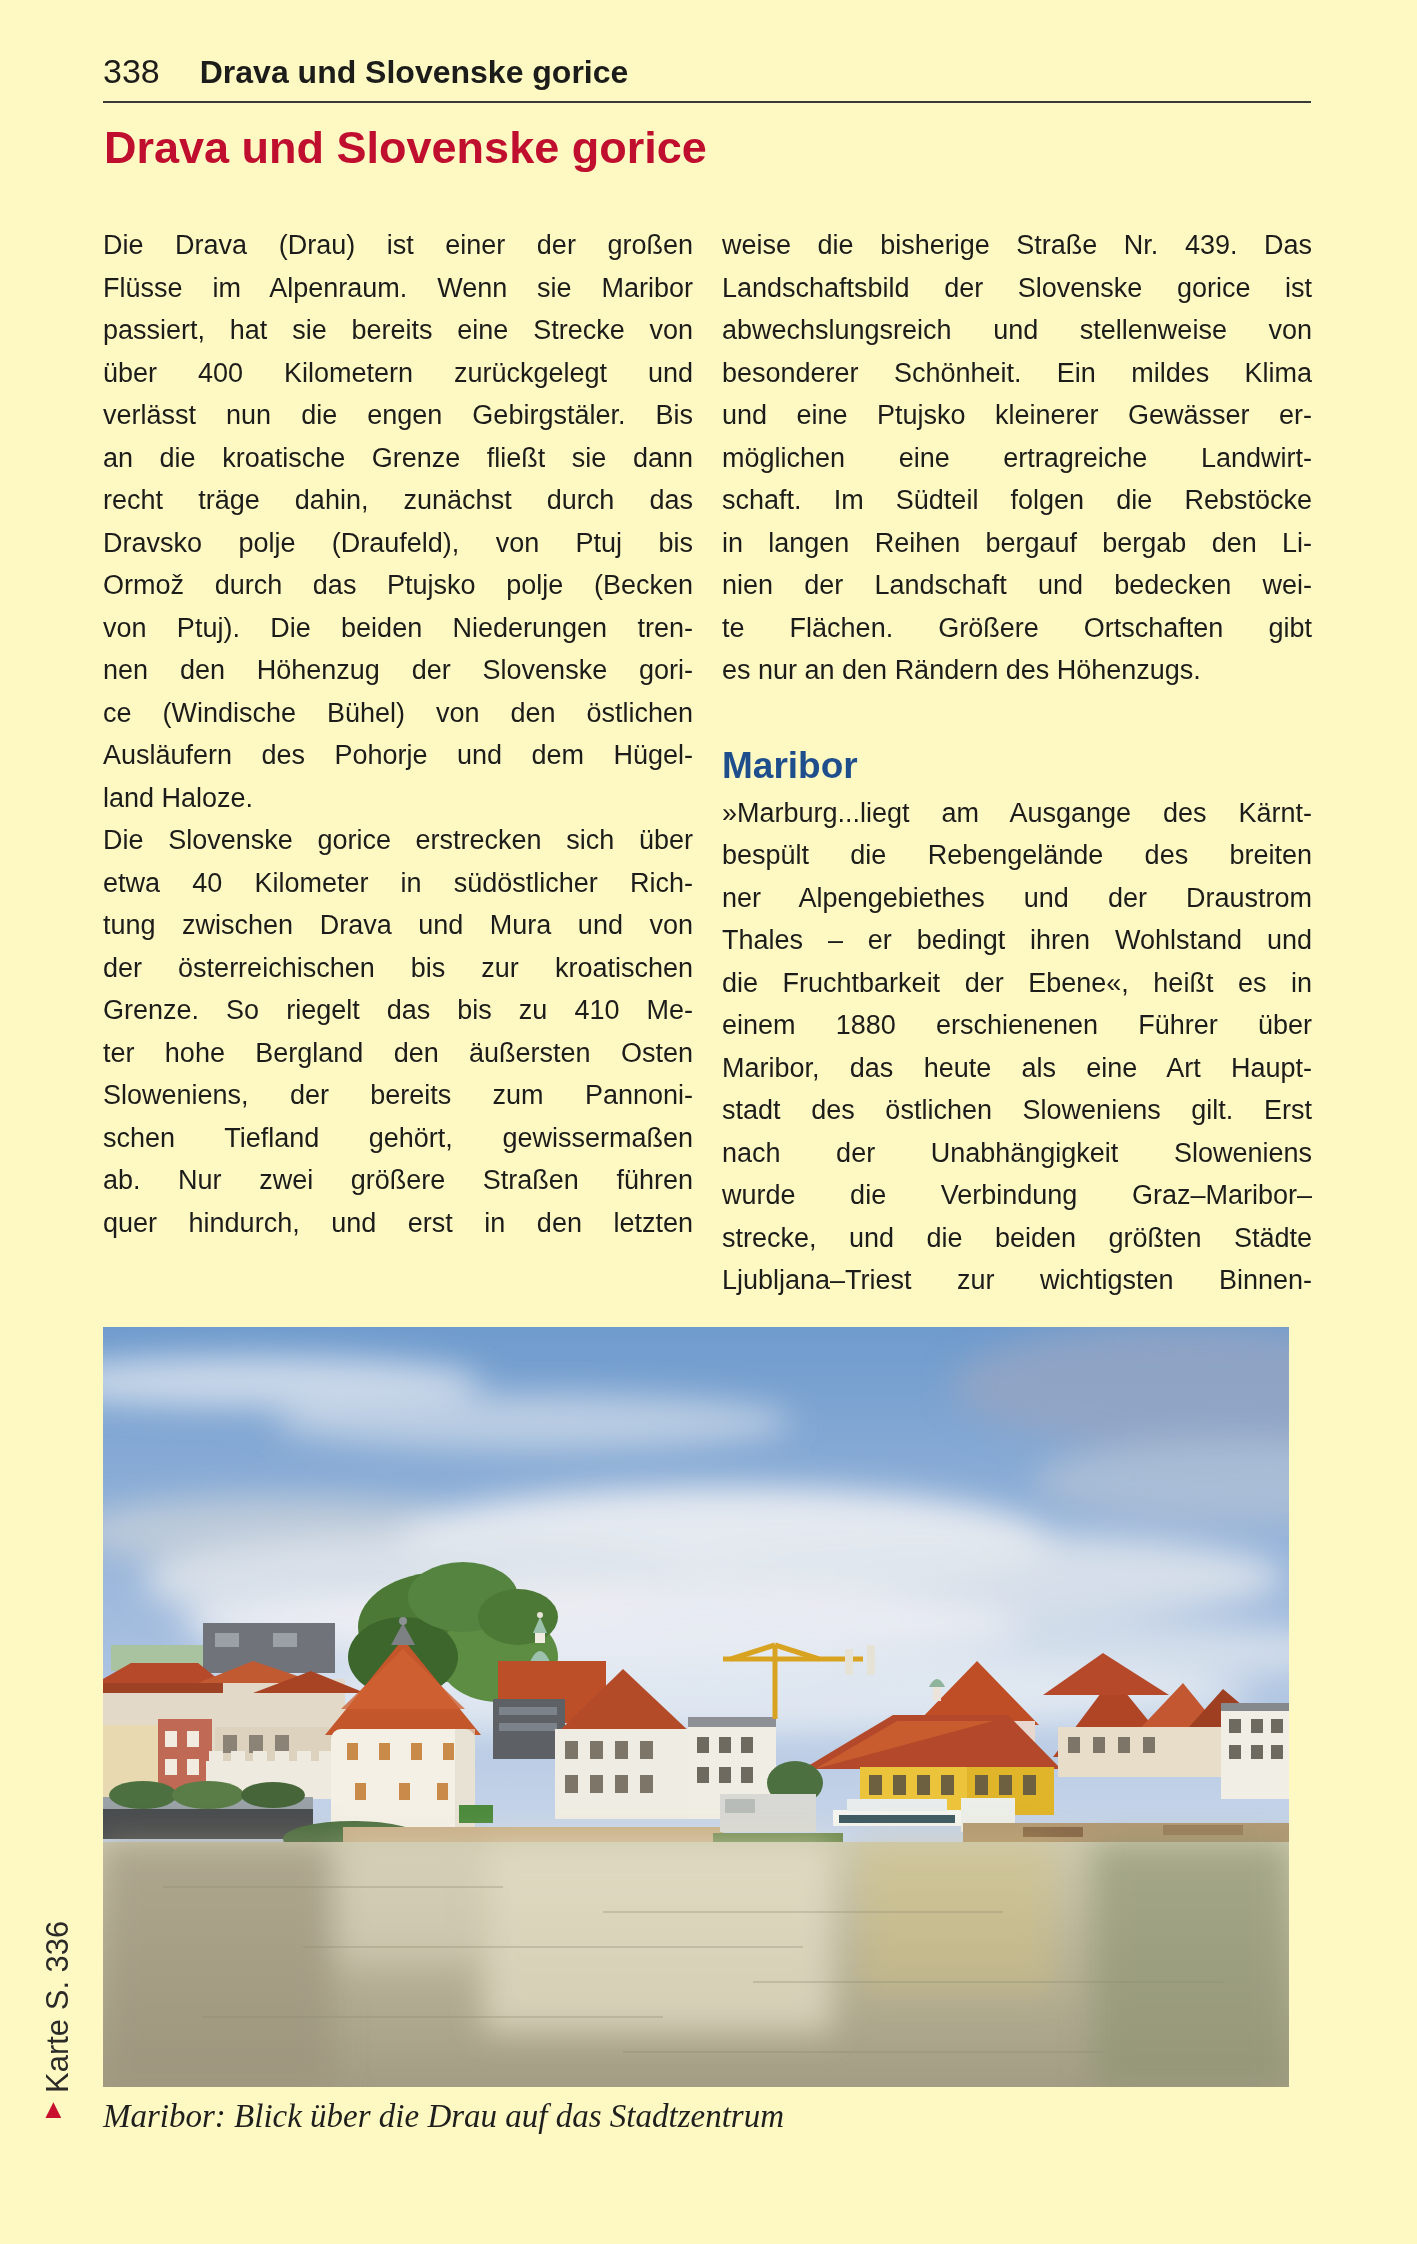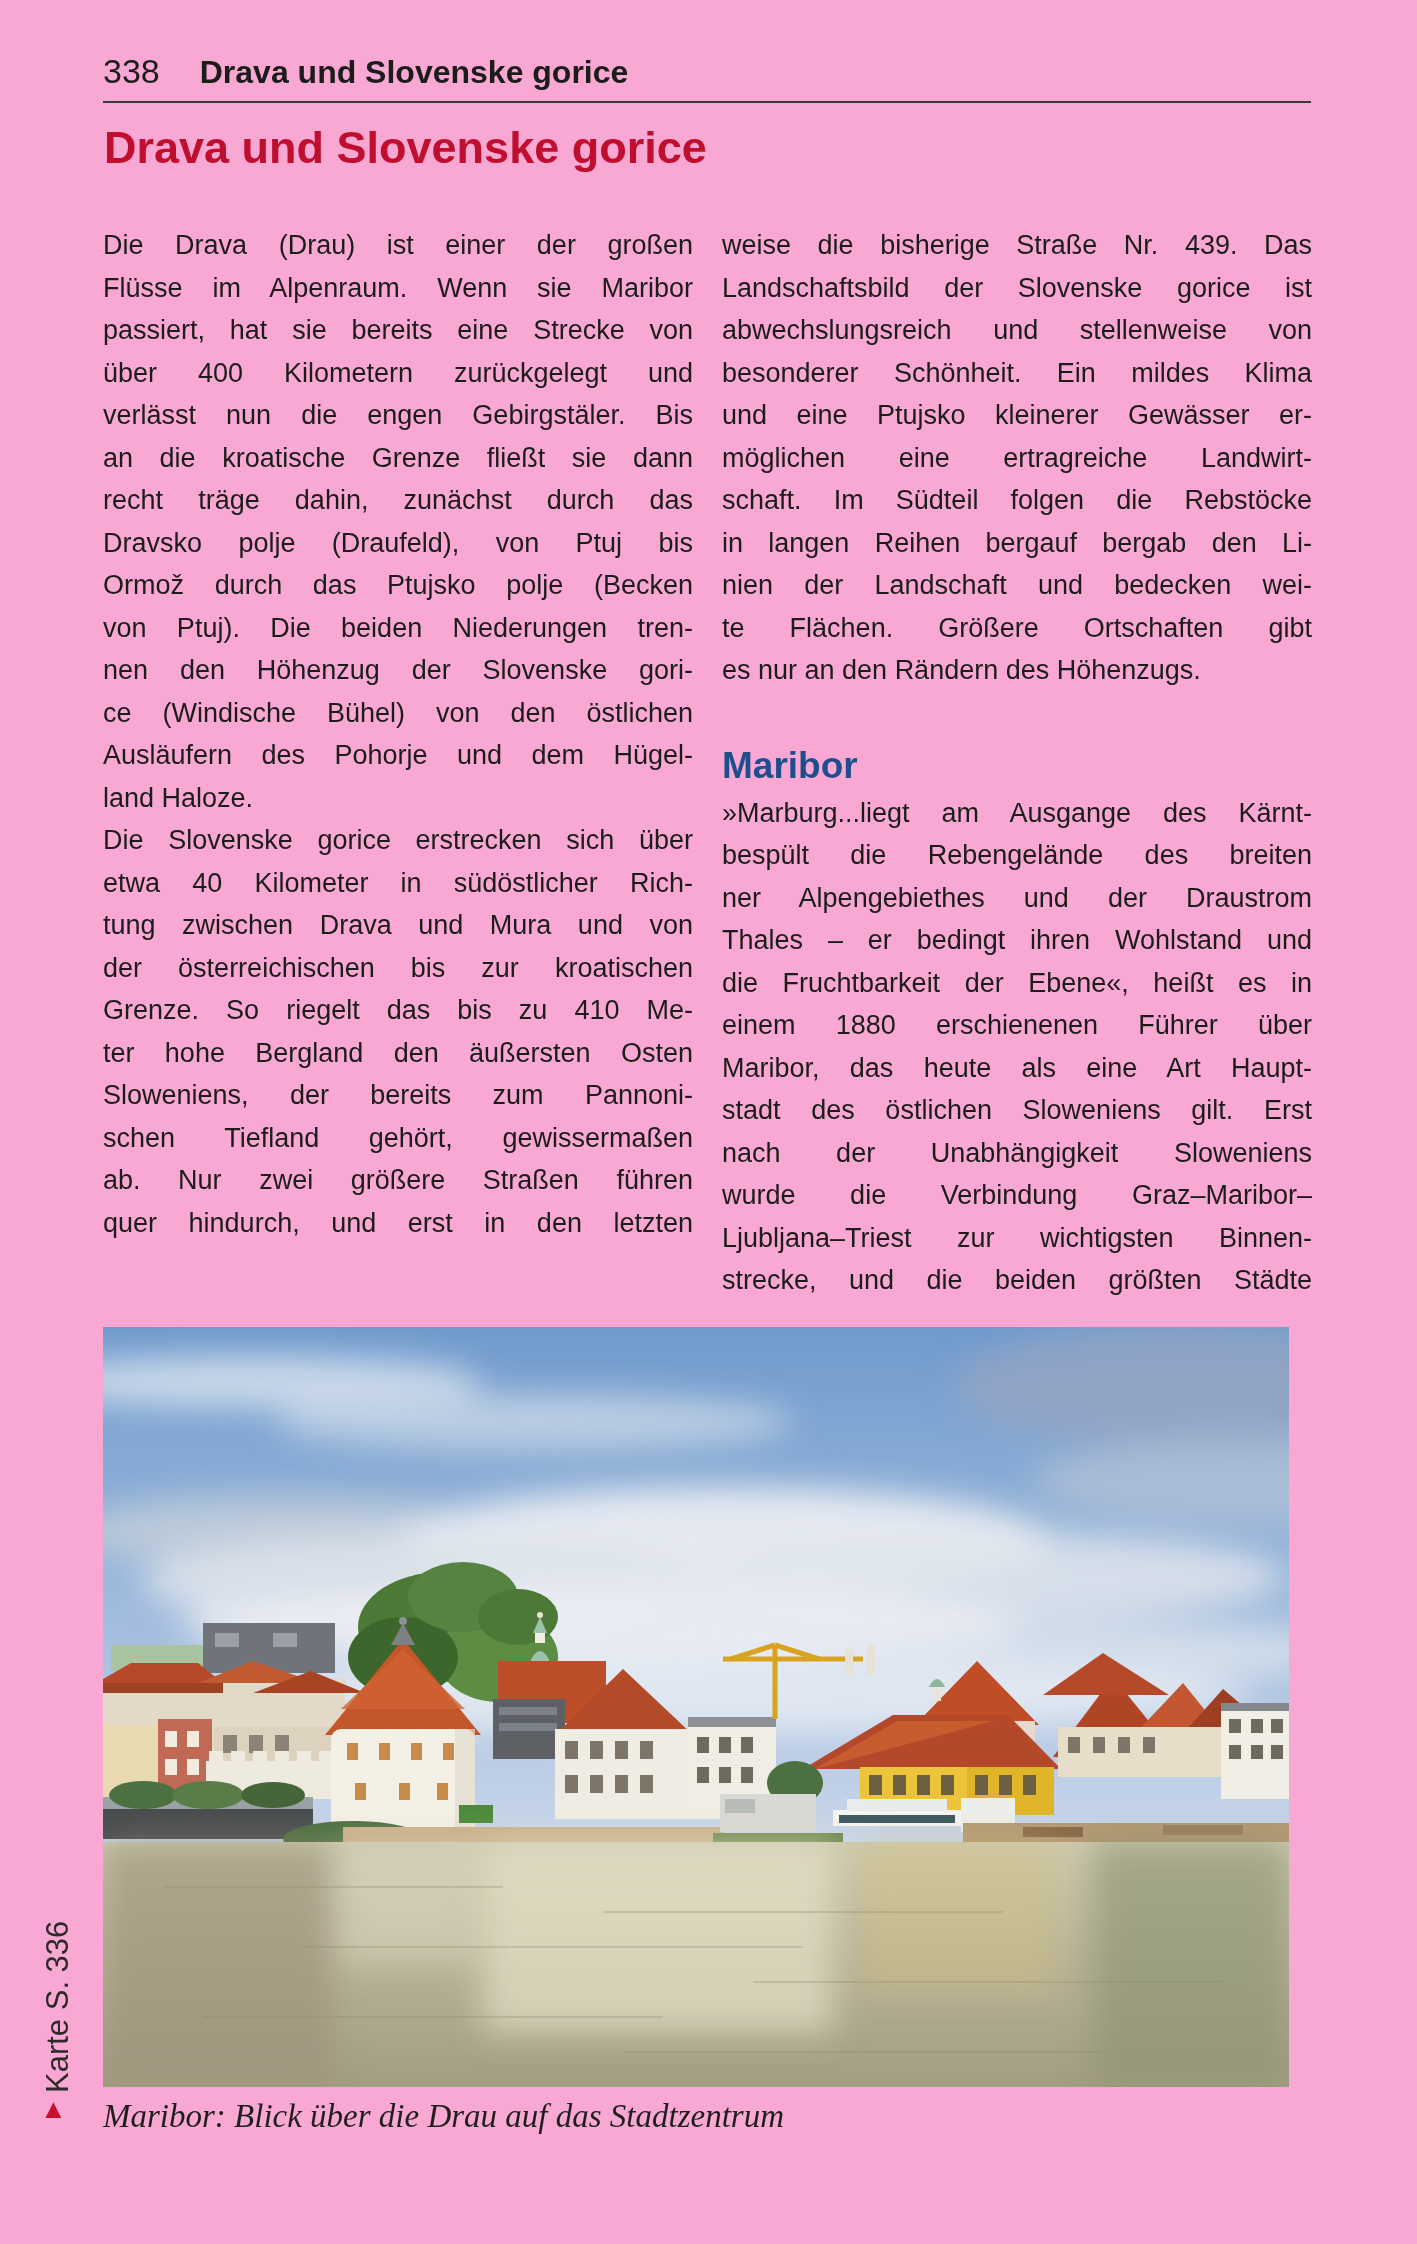--- a/index.html
+++ b/index.html
@@ -1,18 +1,18 @@
 <!DOCTYPE html>
 <html style="--c-heading-red: #c00f2e; --c-subheading-blue: #1e4f8c; --c-marker-red: #c8102e; --c-text: #1c1c1a; --c-rule: #3a3a38;"><head>
 <meta charset="utf-8">
 <style>
   html,body{margin:0;padding:0;background:#e8e8e8;}
   .page{
     position:relative;width:1417px;height:2244px;margin:0 auto;
-    background:#f9a8d4;overflow:hidden;
+    background:#fef9c3;overflow:hidden;
     font-family:"Liberation Sans","DejaVu Sans",sans-serif;
     color:var(--c-text,#1c1c1a);
   }
   
   .runhead-row{position:absolute;left:103px;top:52px;width:1208px;height:44px;}
   .pagenum{font-size:34px;font-weight:400;letter-spacing:0;}
   .runtitle{font-size:32px;font-weight:700;margin-left:40px;}
   .head-rule{position:absolute;left:103px;top:101px;width:1208px;height:2px;background:var(--c-rule,#3a3a38);}
   
   .chapter{position:absolute;left:104px;top:122px;width:1208px;
@@ -97,22 +97,22 @@
         <div class="ln">»Marburg...liegt am Ausgange des Kärnt-</div>
         <div class="ln">bespült die Rebengelände des breiten</div>
         <div class="ln">ner Alpengebiethes und der Draustrom</div>
         <div class="ln">Thales – er bedingt ihren Wohlstand und</div>
         <div class="ln">die Fruchtbarkeit der Ebene«, heißt es in</div>
         <div class="ln">einem 1880 erschienenen Führer über</div>
         <div class="ln">Maribor, das heute als eine Art Haupt-</div>
         <div class="ln">stadt des östlichen Sloweniens gilt. Erst</div>
         <div class="ln">nach der Unabhängigkeit Sloweniens</div>
         <div class="ln">wurde die Verbindung Graz–Maribor–</div>
+        <div class="ln">strecke, und die beiden größten Städte</div>
         <div class="ln">Ljubljana–Triest zur wichtigsten Binnen-</div>
-        <div class="ln">strecke, und die beiden größten Städte</div>
       </div>
   </div>
 
   <div class="photo">
     <svg viewBox="0 0 1186 760" width="1186" height="760" preserveAspectRatio="none">
       <defs>
         <linearGradient id="skyG" x1="0" y1="0" x2="0" y2="1">
           <stop offset="0" stop-color="#6f9bcd"></stop>
             <stop offset="0.55" stop-color="#a2bcde"></stop>
             <stop offset="1" stop-color="#ccd8ea"></stop>

